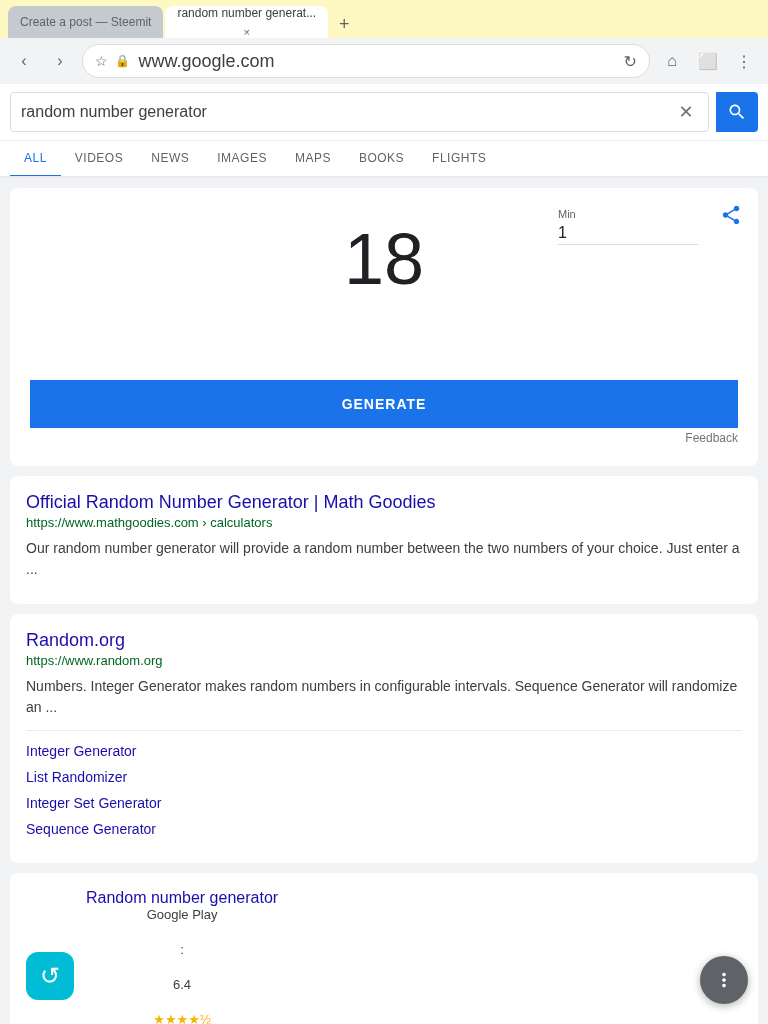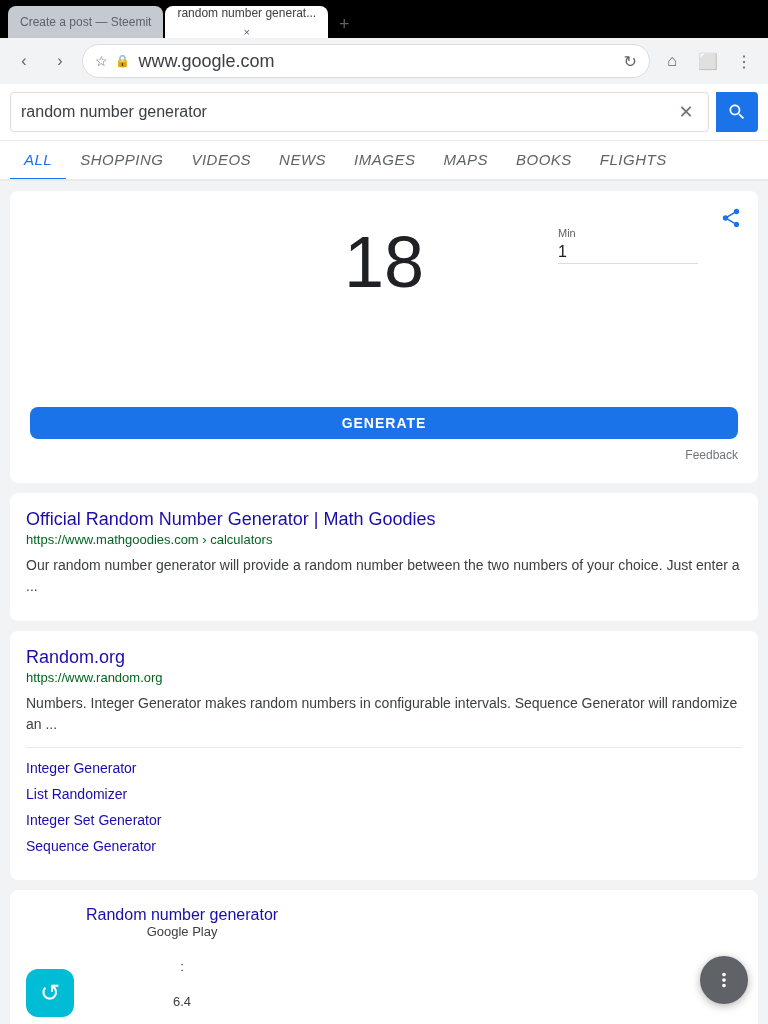--- a/index.html
+++ b/index.html
@@ -7,21 +7,21 @@
     .nav-btn {
       width: 28px; height: 28px;
       background: none; border: none;
       cursor: pointer;
       color: #5f6368;
       font-size: 16px;
       display: flex; align-items: center; justify-content: center;
       border-radius: 50%;
     }
     .tabs-bar {
-      background: #000000;
+      background: #fef9c3;
       display: flex;
       align-items: flex-end;
       padding: 6px 8px 0 8px;
       gap: 2px;
     }
     .tab {
       height: 32px;
       padding: 0 12px;
       border-radius: 8px 8px 0 0;
       display: flex;
@@ -136,30 +136,29 @@
     .nav-tabs {
       background: #fff;
       display: flex;
       align-items: center;
       padding: 0 10px;
       border-bottom: 2px solid #e8eaed;
       overflow-x: auto;
     }
     .nav-tab {
       padding: 10px 14px;
-      font-size: 15px;
+      font-size: 12px;
       color: #5f6368;
       cursor: pointer;
       white-space: nowrap;
       letter-spacing: 0.5px;
       font-weight: 500;
       text-transform: uppercase;
       border-bottom: 3px solid transparent;
       margin-bottom: -2px;
-      font-style: italic;
     }
     .nav-tab.active {
       color: #1a73e8;
       border-bottom: 3px solid #1a73e8;
     }
 
     
     .main-content {
       background: #f1f3f4;
       padding: 10px;
@@ -188,54 +187,52 @@
       color: #202124;
       margin: 10px 0 20px 0;
       text-align: center;
     }
     .rng-controls {
       position: absolute;
       top: 20px;
       right: 60px;
       display: flex;
       gap: 16px;
-      margin-top: 16px;
     }
     .rng-field label {
       font-size: 11px;
       color: #5f6368;
       display: block;
       margin-bottom: 4px;
     }
     .rng-field input {
       border: none;
       border-bottom: 1px solid #dadce0;
       outline: none;
       font-size: 16px;
       width: 140px;
       color: #202124;
       padding-bottom: 2px;
     }
     .generate-btn {
       width: 100%;
-      height: 32px;
+      height: 48px;
       background: #1a73e8;
       color: #fff;
       border: none;
-      border-radius: 8px;
+      border-radius: 0;
       font-size: 14px;
       font-weight: 600;
       letter-spacing: 1px;
       cursor: pointer;
       text-transform: uppercase;
-      margin-top: 84px;
+      margin-top: 60px;
     }
     .feedback-row {
       text-align: right;
-      padding-top: 6px;
     }
     .feedback-link {
       font-size: 12px;
       color: #70757a;
       cursor: pointer;
       text-decoration: none;
     }
 
     
     .result-card {
@@ -374,21 +371,20 @@
   </div>
   <button class="search-submit-btn">
     <svg width="20" height="20" viewBox="0 0 24 24">
       <path d="M15.5 14h-.79l-.28-.27C15.41 12.59 16 11.11 16 9.5 16 5.91 13.09 3 9.5 3S3 5.91 3 9.5 5.91 16 9.5 16c1.61 0 3.09-.59 4.23-1.57l.27.28v.79l5 4.99L20.49 19l-4.99-5zm-6 0C7.01 14 5 11.99 5 9.5S7.01 5 9.5 5 14 7.01 14 9.5 11.99 14 9.5 14z"></path>
     </svg>
   </button>
 </div>
 
 <div class="nav-tabs">
   <div class="nav-tab active">ALL</div>
-  <div class="nav-tab">SHOPPING</div>
   <div class="nav-tab">VIDEOS</div>
   <div class="nav-tab">NEWS</div>
   <div class="nav-tab">IMAGES</div>
   <div class="nav-tab">MAPS</div>
   <div class="nav-tab">BOOKS</div>
   <div class="nav-tab">FLIGHTS</div>
 </div>
 
 <div class="main-content">
 

